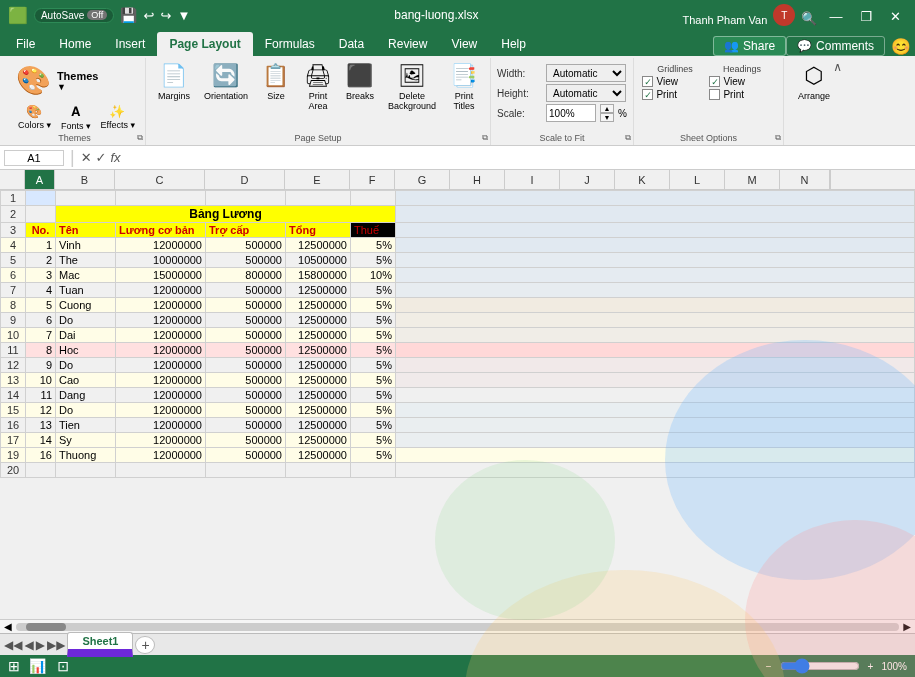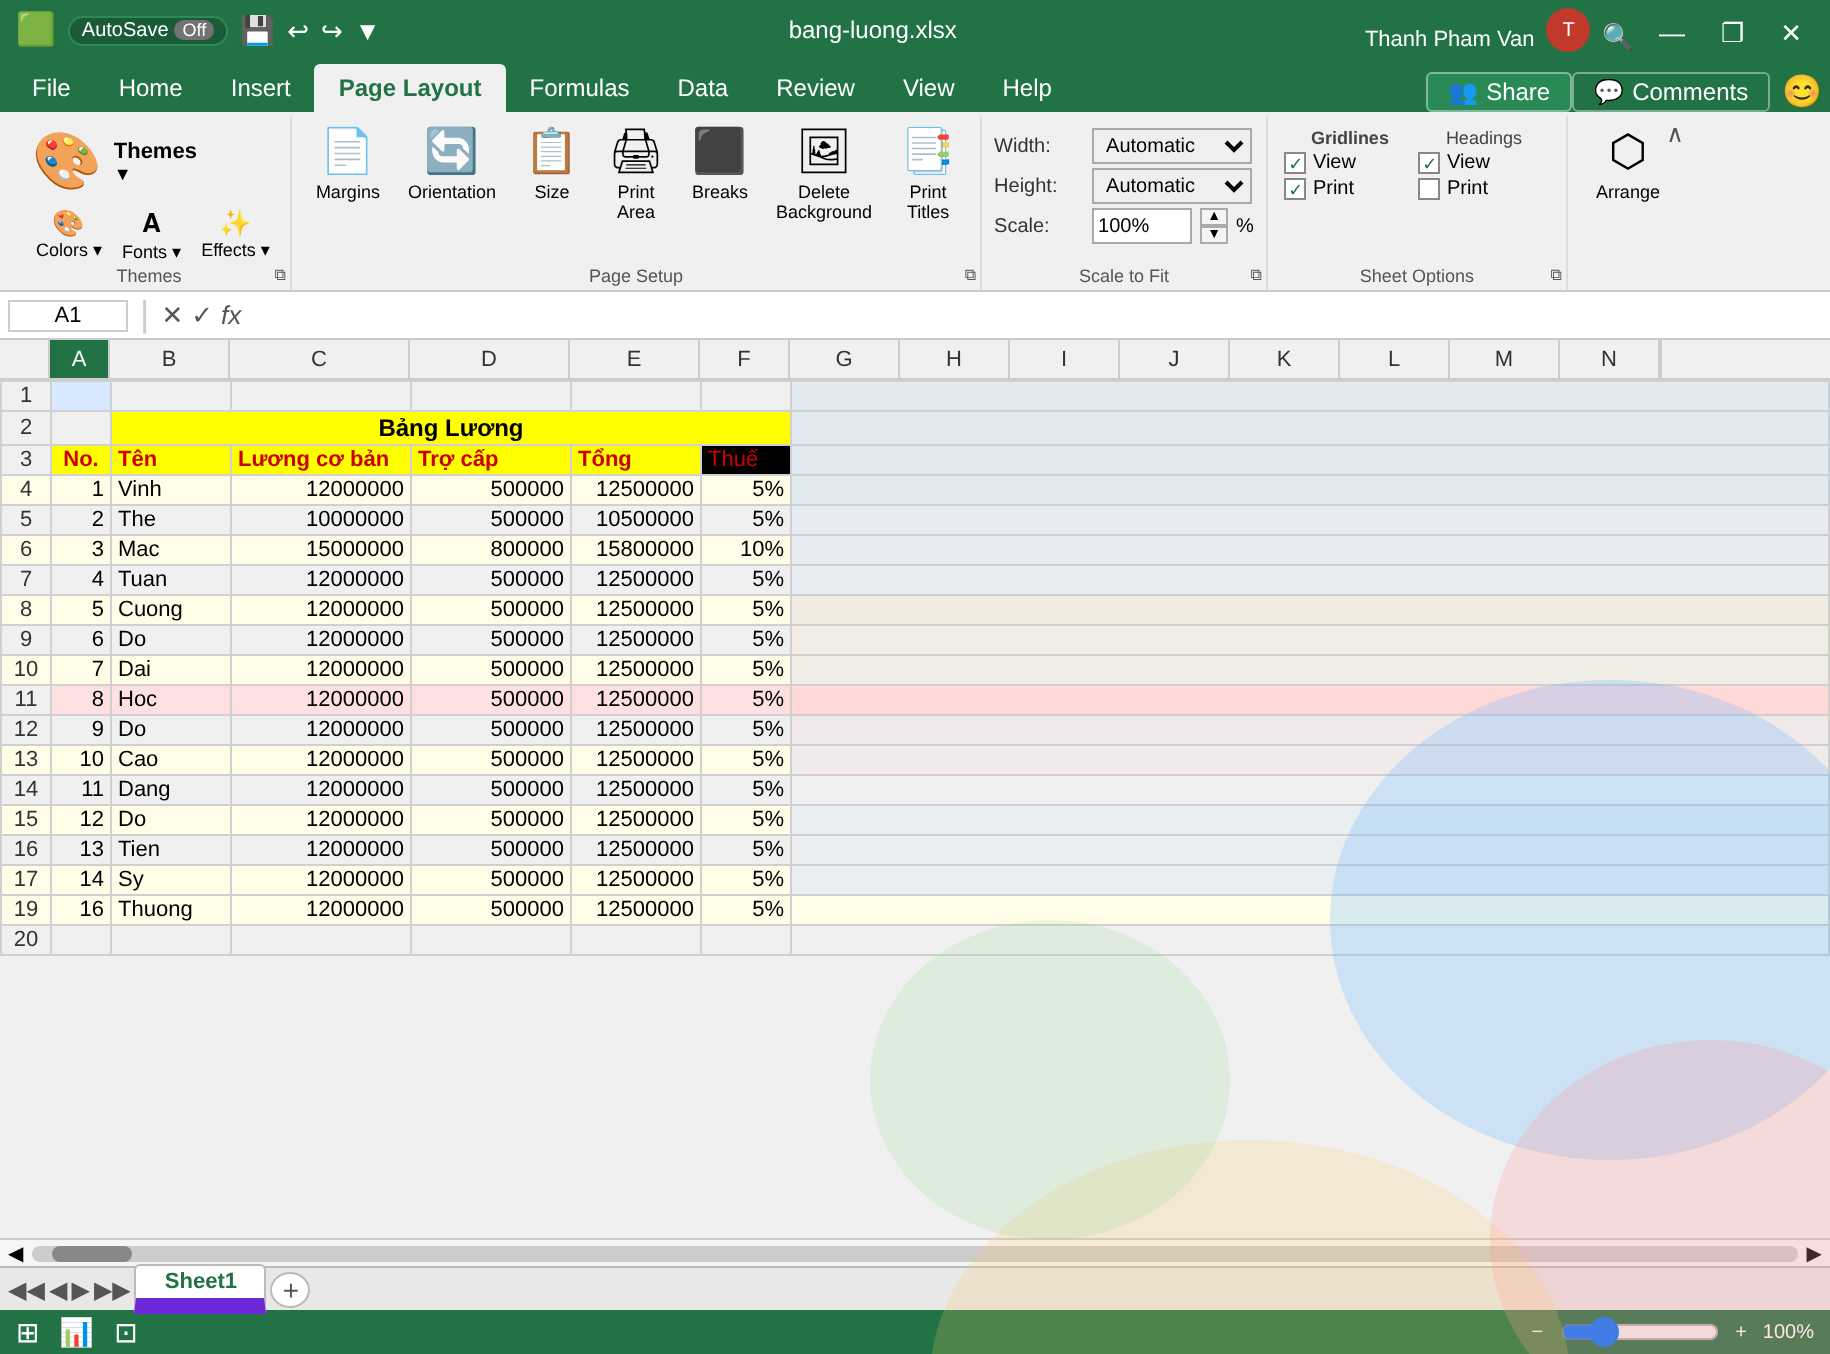--- a/index.html
+++ b/index.html
@@ -451,21 +451,21 @@
         <span style="font-size:10px;">%</span>
       </div>
     </div>
     <span class="ribbon-group-label">Scale to Fit</span>
     <span class="ribbon-group-label-icon">⧉</span>
   </div>
 
   <div class="ribbon-group" style="min-width:150px;">
     <div style="padding-bottom:14px; padding-top:4px;">
       <div style="display:grid; grid-template-columns: 65px 65px; gap:2px;">
-        <div style="text-align:center; font-size:9px; color:#444;font-weight:bold;">Gridlines</div>
+        <div style="text-align:center; font-size:9px; color:#444;">Gridlines</div>
         <div style="text-align:center; font-size:9px; color:#444;">Headings</div>
         <div style="display:flex; align-items:center; gap:3px; font-size:10px;">
           <div class="check-box checked"></div>
           <span>View</span>
         </div>
         <div style="display:flex; align-items:center; gap:3px; font-size:10px;">
           <div class="check-box checked"></div>
           <span>View</span>
         </div>
         <div style="display:flex; align-items:center; gap:3px; font-size:10px;">

